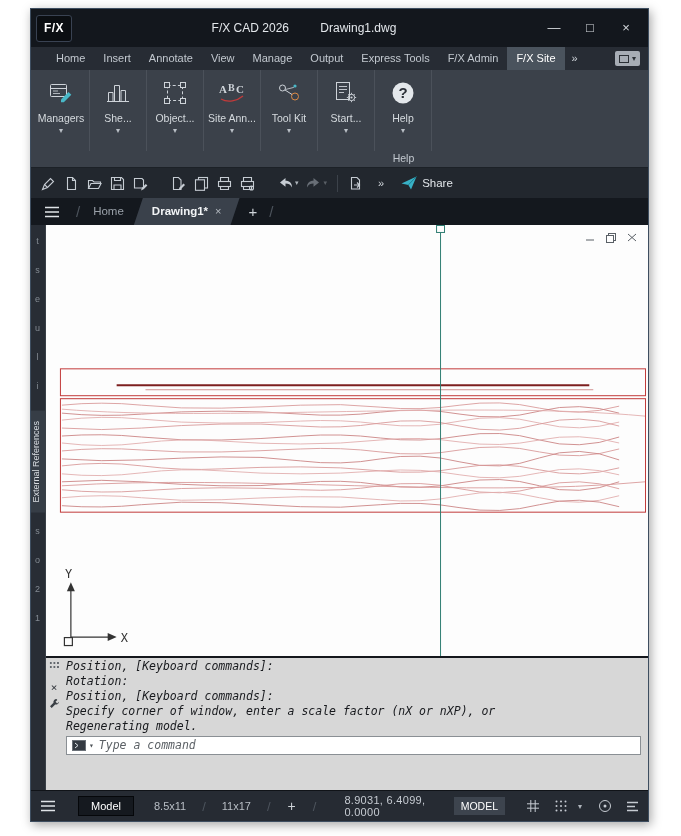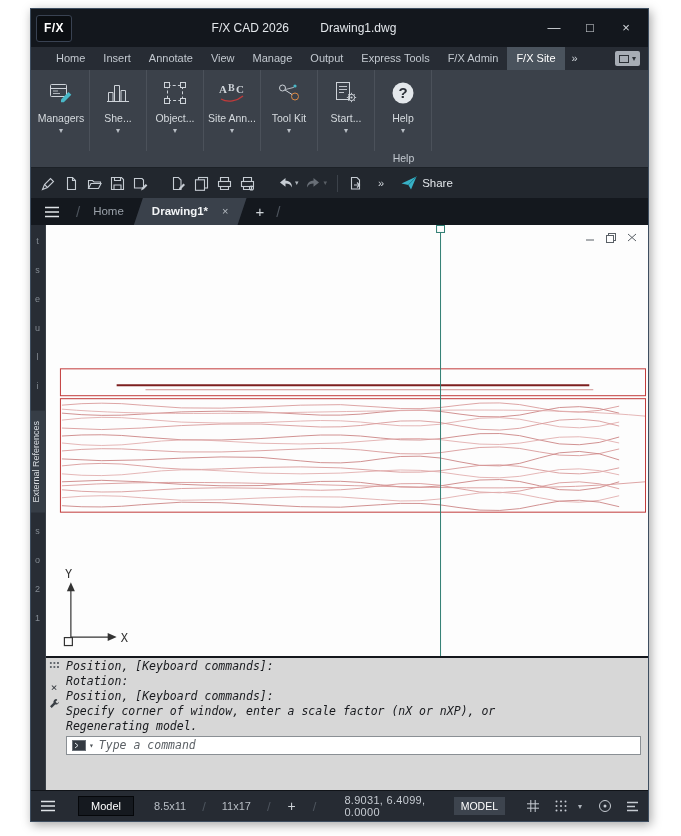--- a/index.html
+++ b/index.html
@@ -43,21 +43,21 @@
   .qa-caret.disabled{color:#5a6067;}
   .qa-gap{width:8px;}
   .qa-sep{width:1px;height:17px;background:#3c424a;margin:0 3px;}
   .share{display:flex;align-items:center;gap:5px;color:#e2e6ea;font-size:11.5px;margin-left:3px;}
 
   
   .filetabs{height:27px;background:#14181e;display:flex;align-items:center;font-size:11.5px;flex:0 0 auto;}
   .ft-menu{padding:0 13px;color:#dfe3e7;display:flex;align-items:center;}
   .ft-slash{color:#4d545d;font-size:15px;padding:0 3px;}
   .ft-tab{padding:0 10px;color:#9aa1a9;line-height:27px;}
-  .ft-tab.active{background:#3a414b;color:#f2f4f6;display:flex;align-items:flex-start;gap:14px;height:27px;
+  .ft-tab.active{background:#3a414b;color:#f2f4f6;display:flex;align-items:flex-start;gap:7px;height:27px;
                  clip-path:polygon(9px 0,100% 0,calc(100% - 9px) 100%,0 100%);padding:0 18px;font-weight:bold;}
   .ft-close{font-size:11px;color:#b6bcc3;font-weight:normal;}
   .ft-plus{color:#cfd4d9;font-size:15px;padding:0 9px;}
 
   
   .bodyrow{flex:1;display:flex;min-height:0;}
   .strip{width:14px;background:#282d35;border-right:1px solid #3a4047;position:relative;overflow:hidden;flex:0 0 auto;}
   .strip-frag{position:absolute;top:2px;left:0;width:13px;text-align:center;font-size:9px;line-height:29px;color:#848b93;white-space:pre-line;}
   .strip-tab{position:absolute;top:186px;left:0;width:14px;background:#363d46;color:#d9dde2;font-size:9px;
              padding:10px 0;writing-mode:vertical-rl;transform:rotate(180deg);text-align:center;box-sizing:border-box;}

